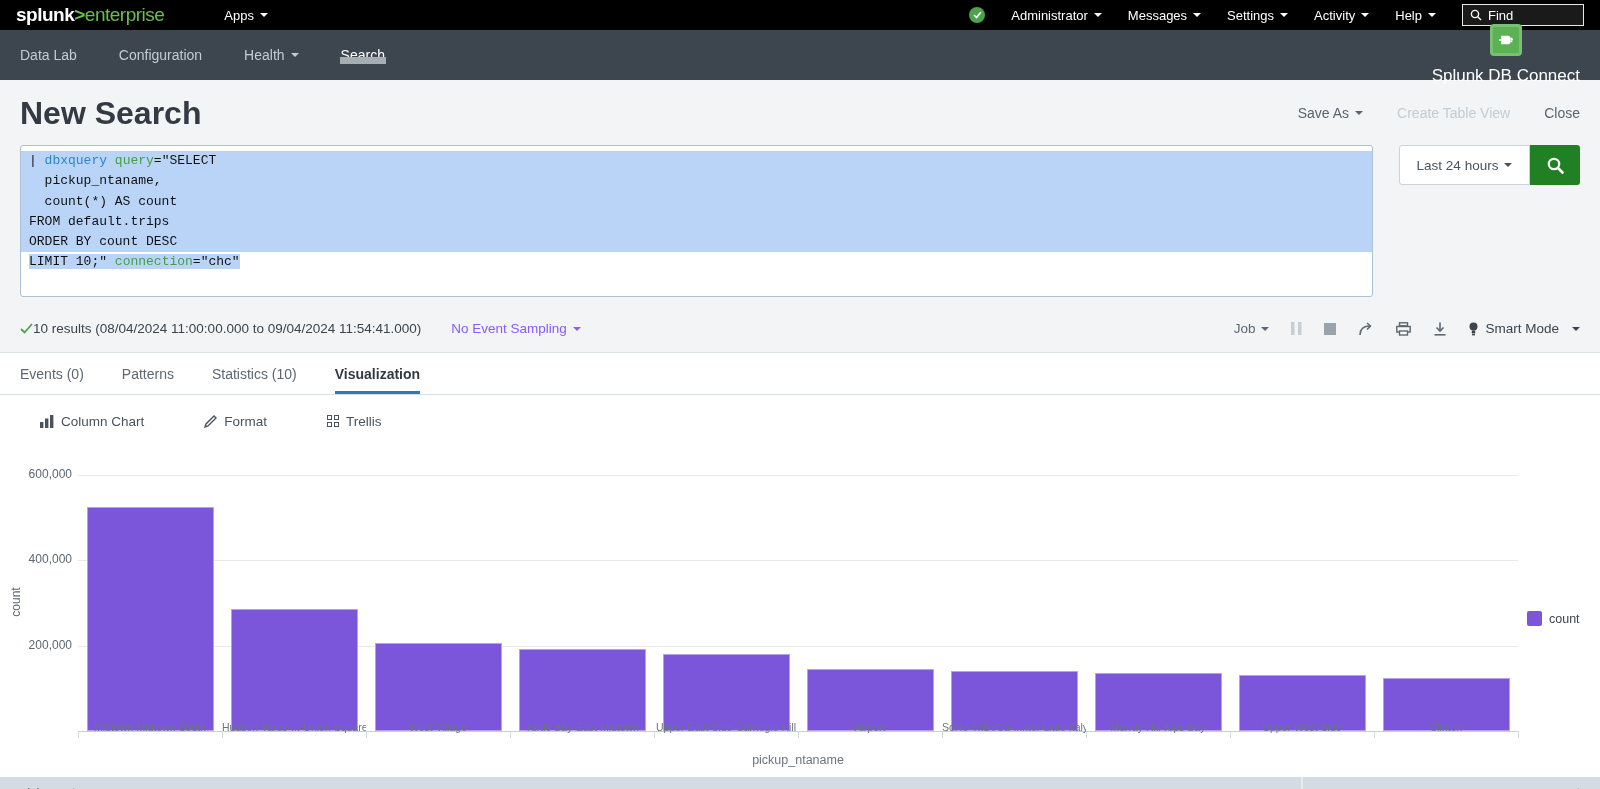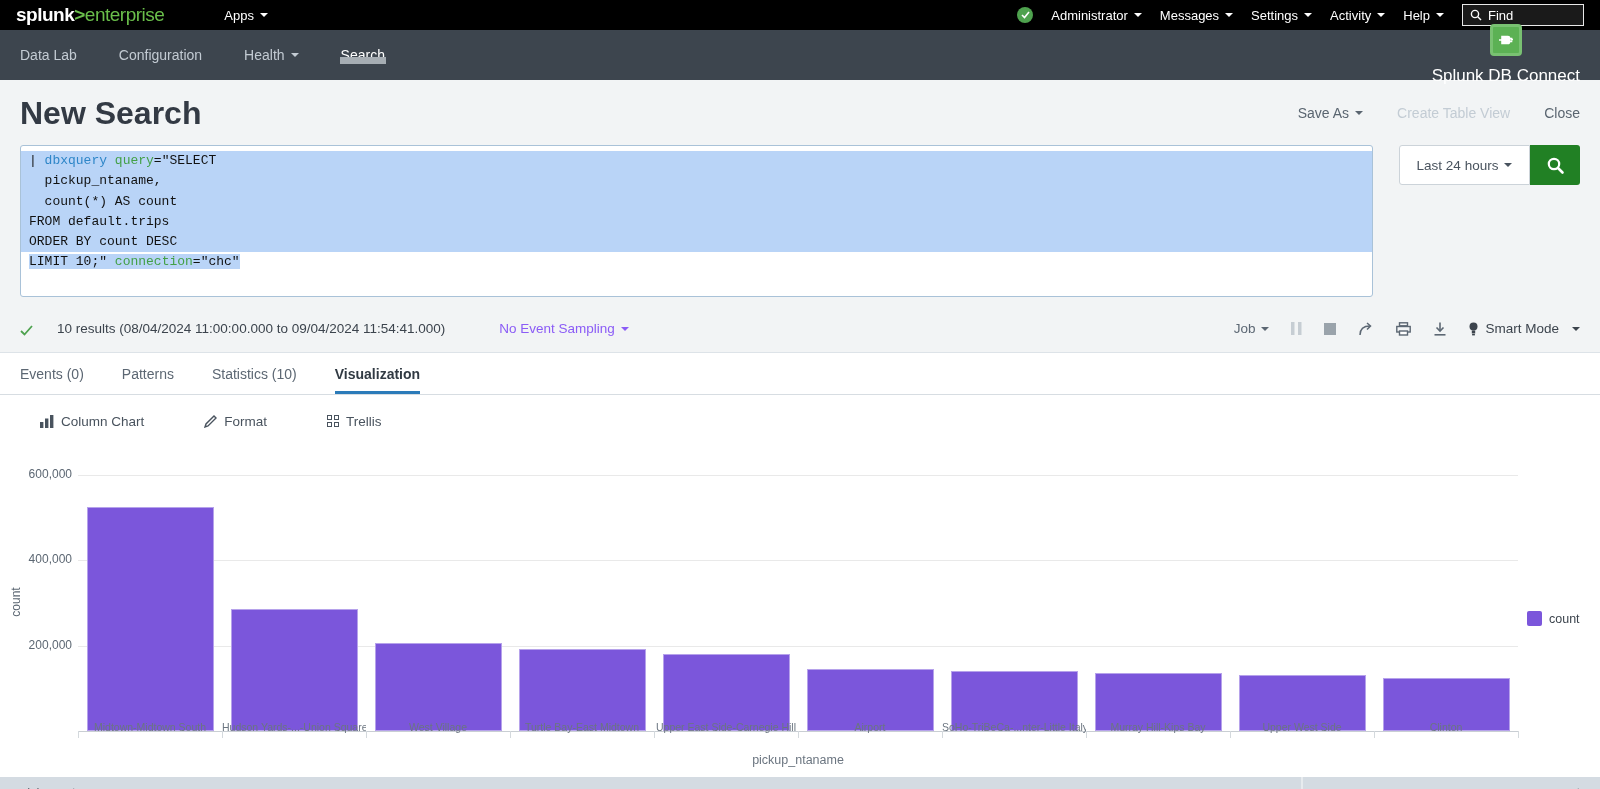--- a/index.html
+++ b/index.html
@@ -6,21 +6,21 @@
   html,body { width:1600px; height:789px; overflow:hidden; background:#fff;
     font-family:"Liberation Sans", sans-serif; }
 
   
   .topbar { height:30px; background:#000; display:flex; align-items:center; padding:0 16px; color:#fff; }
   .logo { font-size:19px; letter-spacing:-0.5px; margin-right:60px; }
   .logo .lg-splunk { font-weight:700; color:#fff; }
   .logo .lg-gt { font-weight:700; color:#6abf4b; }
   .logo .lg-ent { font-weight:300; color:#6abf4b; }
   .topbar-item { font-size:13px; color:#fff; cursor:pointer; display:flex; align-items:center; }
-  .topbar-right { margin-left:auto; display:flex; align-items:center; gap:18px; }
+  .topbar-right { margin-left:auto; display:flex; align-items:center; gap:26px; }
   .caret { display:inline-block; width:0; height:0; border-left:4px solid transparent;
     border-right:4px solid transparent; border-top:4px solid currentColor; margin-left:6px; }
   .status-circle { width:16px; height:16px; border-radius:50%; background:#4ea24e;
     display:flex; align-items:center; justify-content:center; }
   .find-box { display:flex; align-items:center; border:1px solid #e8e8e8; border-radius:0;
     height:22px; width:122px; padding:0 7px; gap:6px; background:#1a1a1a; }
   .find-box span { font-size:13px; color:#fff; }
 
   
   .appbar { height:50px; background:#3d454e; display:flex; align-items:center; padding:16px 20px; }
@@ -53,21 +53,21 @@
   .tok-p { color:#111; }
   .tok-cmd { color:#2e86c8; }
   .tok-arg { color:#43a047; }
   .time-range { margin-left:26px; width:131px; height:40px; background:#fff; border:1px solid #ccd3d9;
     border-radius:3px 0 0 3px; display:flex; align-items:center; justify-content:center;
     font-size:13.5px; color:#49535e; cursor:pointer; }
   .search-btn { width:50px; height:40px; background:#218024; border:none; border-radius:0 3px 3px 0;
     display:flex; align-items:center; justify-content:center; cursor:pointer; }
 
   .status-row { height:47px; display:flex; align-items:center; padding:0 20px; }
-  .status-left { display:flex; align-items:flex-end; gap:24px; font-size:13.5px; color:#3c444d; }
+  .status-left { display:flex; align-items:center; gap:0; font-size:13.5px; color:#3c444d; }
   .sampling { margin-left:30px; display:flex; align-items:center; color:#8b5cf6; cursor:pointer; }
   .status-right { margin-left:auto; display:flex; align-items:center; gap:22px; color:#5c6773; font-size:13.5px; }
   .job-menu { display:flex; align-items:center; cursor:pointer; }
   .icon-btn { display:flex; align-items:center; cursor:pointer; }
   .smart-mode { display:flex; align-items:center; gap:7px; color:#3c444d; cursor:pointer; }
 
   
   .tabs-row { background:#fff; border-bottom:1px solid #d7dde2; display:flex; align-items:stretch;
     height:42px; padding:0 20px; }
   .tab { font-size:14px; color:#5c6773; margin-right:38px; display:flex; align-items:center;

